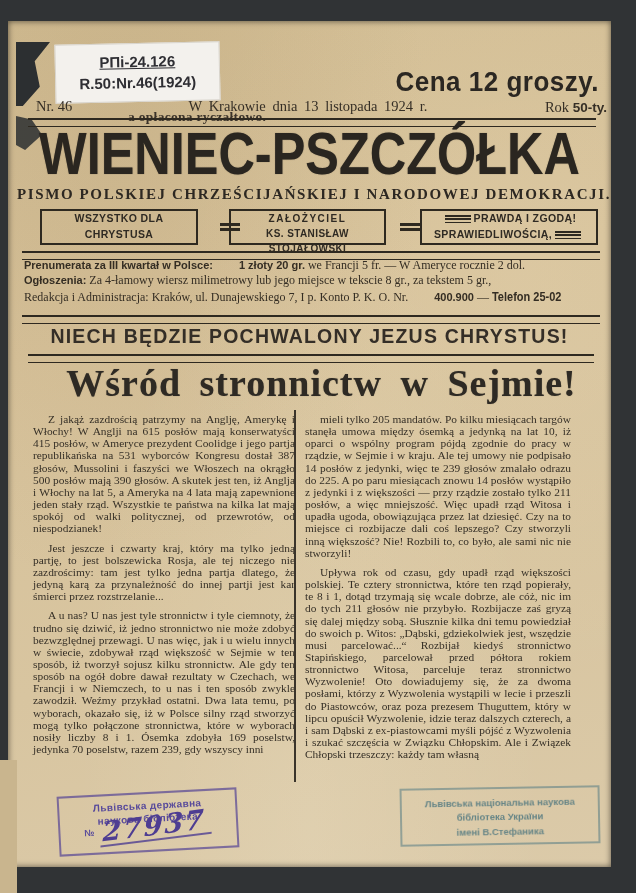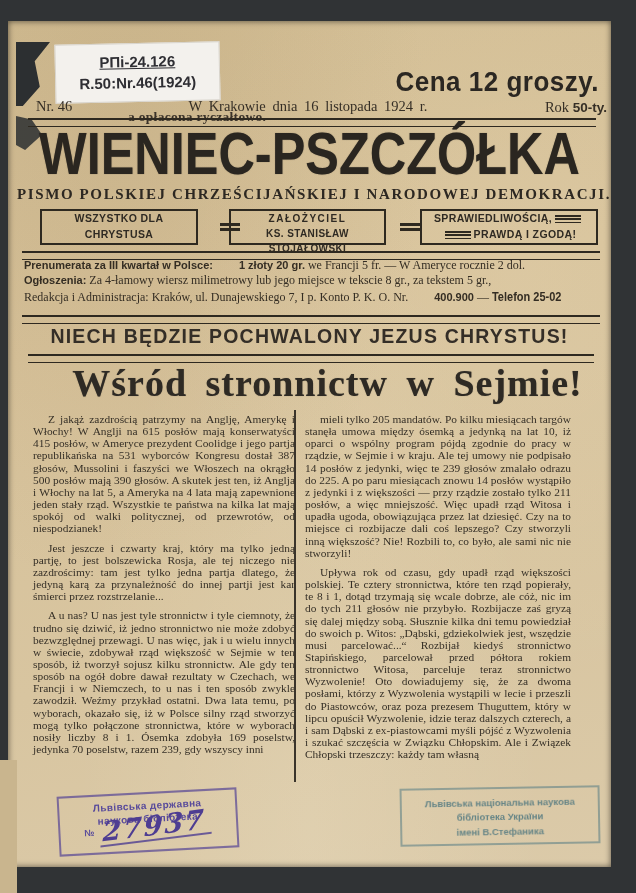--- a/index.html
+++ b/index.html
@@ -119,21 +119,21 @@
   .info .center{text-align:center;word-spacing:3px;}
   .info .l4{margin-top:3px;}
   .phone{font-weight:bold;font-family:"Liberation Sans",sans-serif;font-size:11px;transform:scaleY(1.1);display:inline-block;}
 
   .banner{
     position:absolute;left:0;top:303px;width:100%;text-align:center;
     font-family:"Liberation Sans",sans-serif;font-weight:800;font-size:19.5px;
     letter-spacing:1.2px;color:#342e27;transform:scaleY(1.08);
   }
   .headline{
-    position:absolute;left:18px;top:340px;width:100%;text-align:center;
+    position:absolute;left:12px;top:340px;width:100%;text-align:center;
     font-family:"Liberation Serif",serif;font-weight:bold;font-size:38px;
     color:#2e2a24;letter-spacing:1px;word-spacing:8px;
     text-shadow:0 0 1px rgba(46,42,36,.4);
   }
 
   
   .col{
     position:absolute;top:392px;font-size:11.4px;line-height:12.15px;
     text-align:justify;color:#352f26;
   }
@@ -155,21 +155,21 @@
   <div class="sticker">
     <span class="u">РПі-24.126</span>
     <span>R.50:Nr.46(1924)</span>
   </div>
 
   <div class="postal-note">a opłacona ryczałtowo.</div>
   <div class="price">Cena 12 groszy.</div>
 
   <div class="issue-row">
     <span class="issue-no">Nr. 46</span>
-    <span class="dateline">W Krakowie dnia 16 listopada 1924 r.</span>
+    <span class="dateline">W Krakowie dnia 13 listopada 1924 r.</span>
     <span class="year">
       <span>Rok</span>
       <b>50-ty.</b>
     </span>
   </div>
 
   <div class="rule-double r1"></div>
 
   <div class="masthead">WIENIEC-PSZCZÓŁKA</div>
   <div class="subtitle">PISMO POLSKIEJ CHRZEŚCIJAŃSKIEJ I NARODOWEJ DEMOKRACJI.</div>
@@ -177,22 +177,22 @@
   <div class="motto-box box-l">
     <span>WSZYSTKO DLA CHRYSTUSA</span>
   </div>
   <div class="connector conn1"></div>
   <div class="motto-box box-c">
     <span class="bc1">ZAŁOŻYCIEL</span>
     <span>KS. STANISŁAW STOJAŁOWSKI</span>
   </div>
   <div class="connector conn2"></div>
   <div class="motto-box box-r">
+    <span><span class="tripline"></span><span>PRAWDĄ I ZGODĄ!</span></span>
     <span><span>SPRAWIEDLIWOŚCIĄ,</span><span class="tripline"></span></span>
-    <span><span class="tripline"></span><span>PRAWDĄ I ZGODĄ!</span></span>
   </div>
 
   <div class="rule-double r2"></div>
 
   <div class="info">
     <div>
       <span class="lbl">Prenumerata za III kwartał w Polsce:</span>
       <span class="big">1 złoty 20 gr.</span>
       <span>we Francji 5 fr. — W Ameryce rocznie 2 dol.</span>
     </div>

